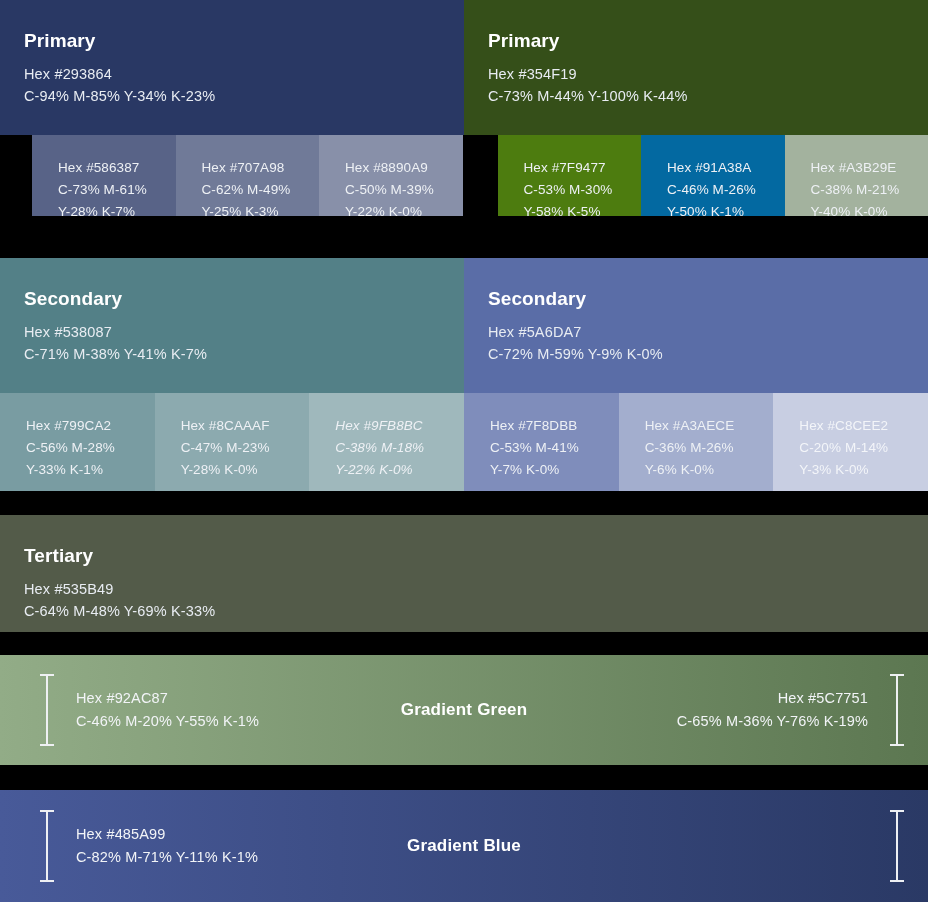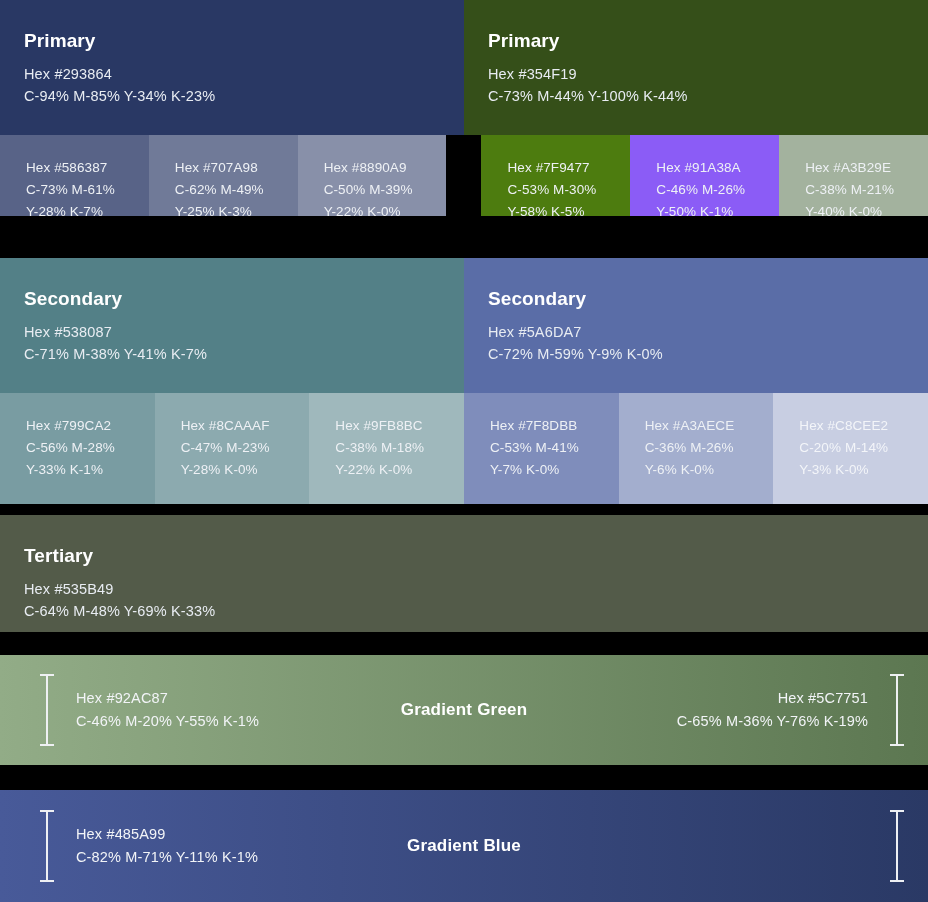--- a/index.html
+++ b/index.html
@@ -158,42 +158,42 @@
       <div class="main-line">C-94% M-85% Y-34% K-23%</div>
     </div>
 
     <div class="main-swatch" id="primary-right" style="background: rgb(53, 79, 25);">
       <div class="main-title">Primary</div>
       <div class="main-line">Hex #354F19</div>
       <div class="main-line">C-73% M-44% Y-100% K-44%</div>
     </div>
   </div>
 
-  <div class="band" style="top:135px; height:81px;" id="primary-tints">
+  <div class="band" style="top:135px; height:81px;padding-left:32px;" id="primary-tints">
     <div class="tint" style="background: rgb(88, 99, 135);">
       <div class="tint-line">Hex #586387</div>
       <div class="tint-line">C-73% M-61%</div>
       <div class="tint-line">Y-28% K-7%</div>
     </div>
     <div class="tint" style="background: rgb(112, 122, 152);">
       <div class="tint-line">Hex #707A98</div>
       <div class="tint-line">C-62% M-49%</div>
       <div class="tint-line">Y-25% K-3%</div>
     </div>
     <div class="tint" style="background: rgb(136, 144, 169);">
       <div class="tint-line">Hex #8890A9</div>
       <div class="tint-line">C-50% M-39%</div>
       <div class="tint-line">Y-22% K-0%</div>
     </div>
     <div class="tint" style="background: #4d7c0f; margin-left: 35px;">
       <div class="tint-line">Hex #7F9477</div>
       <div class="tint-line">C-53% M-30%</div>
       <div class="tint-line">Y-58% K-5%</div>
     </div>
-    <div class="tint" style="background: #8b5cf6;">
+    <div class="tint" style="background: #0369a1;">
       <div class="tint-line">Hex #91A38A</div>
       <div class="tint-line">C-46% M-26%</div>
       <div class="tint-line">Y-50% K-1%</div>
     </div>
     <div class="tint" style="background: rgb(163, 178, 158);">
       <div class="tint-line">Hex #A3B29E</div>
       <div class="tint-line">C-38% M-21%</div>
       <div class="tint-line">Y-40% K-0%</div>
     </div>
   </div>
@@ -204,32 +204,32 @@
       <div class="main-line">Hex #538087</div>
       <div class="main-line">C-71% M-38% Y-41% K-7%</div>
     </div>
     <div class="main-swatch" id="secondary-right" style="background: rgb(90, 109, 167);">
       <div class="main-title">Secondary</div>
       <div class="main-line">Hex #5A6DA7</div>
       <div class="main-line">C-72% M-59% Y-9% K-0%</div>
     </div>
   </div>
 
-  <div class="band" style="top:393px; height:111px;" id="secondary-tints">
+  <div class="band" style="top:393px; height:98px;" id="secondary-tints">
     <div class="tint" style="background: rgb(121, 156, 162);">
       <div class="tint-line">Hex #799CA2</div>
       <div class="tint-line">C-56% M-28%</div>
       <div class="tint-line">Y-33% K-1%</div>
     </div>
     <div class="tint" style="background: rgb(140, 170, 175);">
       <div class="tint-line">Hex #8CAAAF</div>
       <div class="tint-line">C-47% M-23%</div>
       <div class="tint-line">Y-28% K-0%</div>
     </div>
-    <div class="tint" style="background: rgb(159, 184, 188);">
+    <div class="tint" style="background: rgb(159, 184, 188); font-style: italic;">
       <div class="tint-line">Hex #9FB8BC</div>
       <div class="tint-line">C-38% M-18%</div>
       <div class="tint-line">Y-22% K-0%</div>
     </div>
     <div class="tint" style="background: rgb(127, 141, 187);">
       <div class="tint-line">Hex #7F8DBB</div>
       <div class="tint-line">C-53% M-41%</div>
       <div class="tint-line">Y-7% K-0%</div>
     </div>
     <div class="tint" style="background: rgb(163, 174, 206);">

